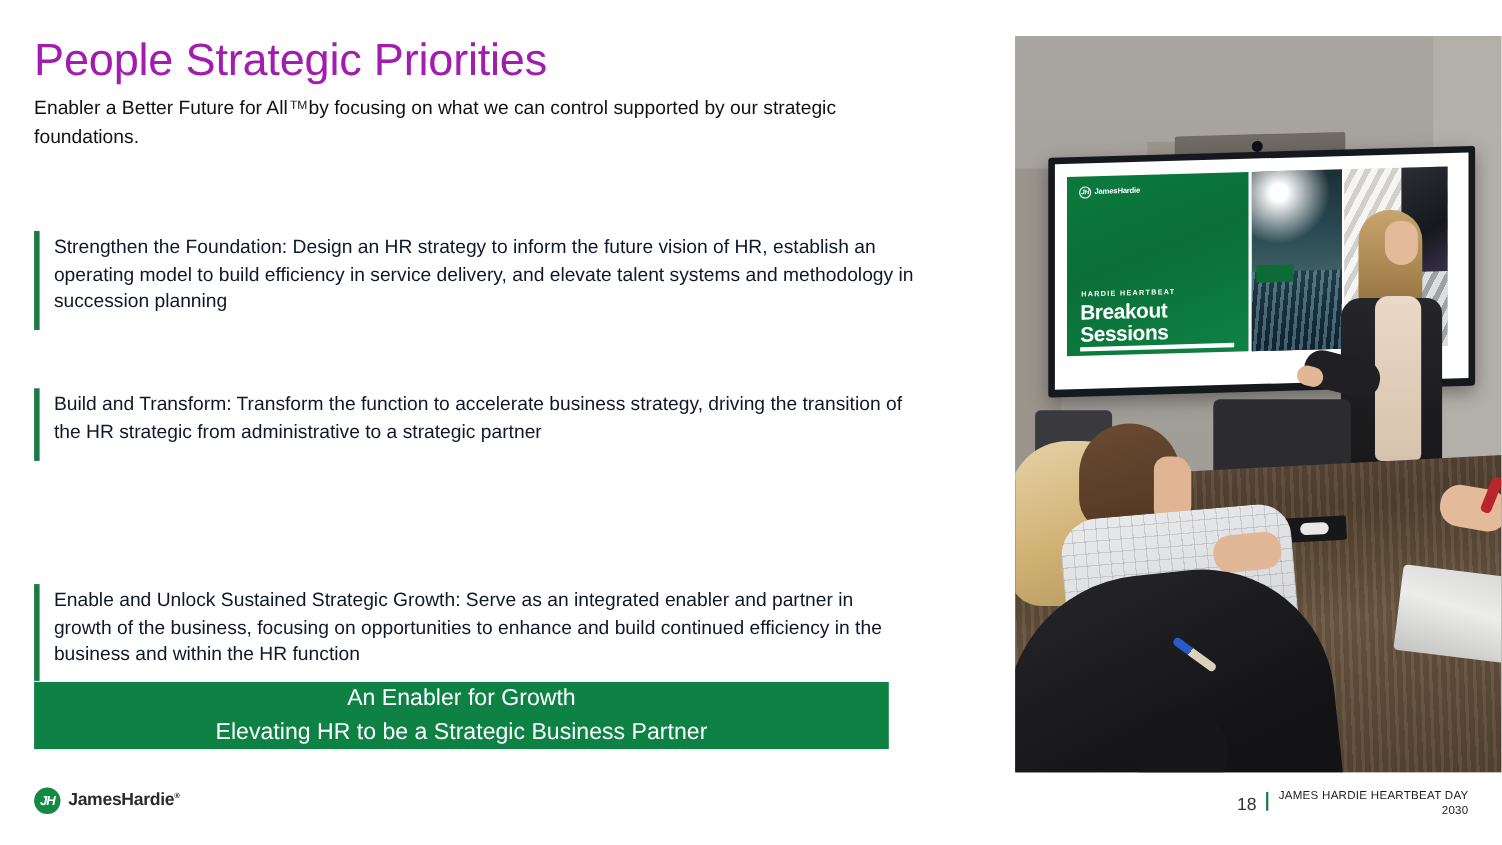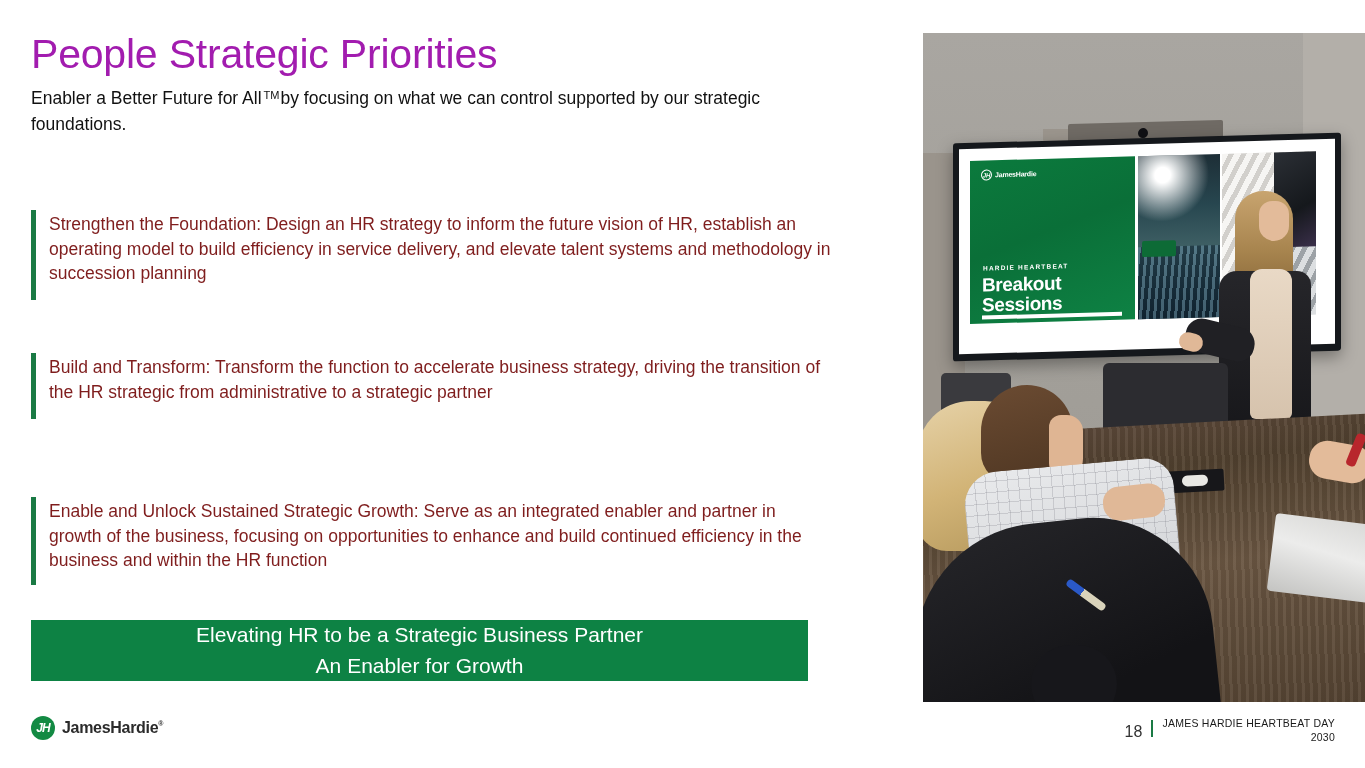--- a/index.html
+++ b/index.html
@@ -29,28 +29,28 @@
   
   .bullets { position: absolute; left: 31px; top: 210px; width: 800px; }
   .bullet {
     position: relative; padding-left: 18px; margin-bottom: 0;
   }
   .bullet .bar {
     position: absolute; left: 0; top: 0; bottom: 0;
     width: 5px; background: #1a7a44;
   }
   .bullet .btxt {
-    font-size: 17.5px; color: #7f1d1d; line-height: 1.405;
+    font-size: 17.5px; color: #0f172a; line-height: 1.405;
     padding: 2px 0 3px 0;
   }
   #b1 { height: 90px; }
   #b1-space { height: 53px; }
   #b2 { height: 66px; }
   #b2-space { height: 78px; }
-  #b3 { height: 88px; }
+  #b3 { height: 88px; margin-top: 34px; }
 
   
   .banner {
     position: absolute; left: 31px; top: 620px;
     width: 777px; height: 61px;
     background: #0d8244;
     display: flex; flex-direction: column;
     align-items: center; justify-content: center;
     color: #ffffff; font-size: 21px; line-height: 1.46;
     font-weight: 400; text-align: center;
@@ -328,22 +328,22 @@
       <div class="btxt">Build and Transform: Transform the function to accelerate business strategy, driving the transition of the HR strategic from administrative to a strategic partner</div>
     </div>
     <div id="b2-space"></div>
     <div class="bullet" id="b3">
       <span class="bar"></span>
       <div class="btxt">Enable and Unlock Sustained Strategic Growth: Serve as an integrated enabler and partner in growth of the business, focusing on opportunities to enhance and build continued efficiency in the business and within the HR function</div>
     </div>
   </div>
 
   <div class="banner">
+    <div>An Enabler for Growth</div>
     <div>Elevating HR to be a Strategic Business Partner</div>
-    <div>An Enabler for Growth</div>
   </div>
 
   <div class="photo">
     <div class="ph-wall"></div>
     <div class="ph-wall-panel"></div>
     <div class="ph-wall-panel2"></div>
 
     <div class="tv-cam-base"></div>
     <div class="tv-cam"></div>
 

